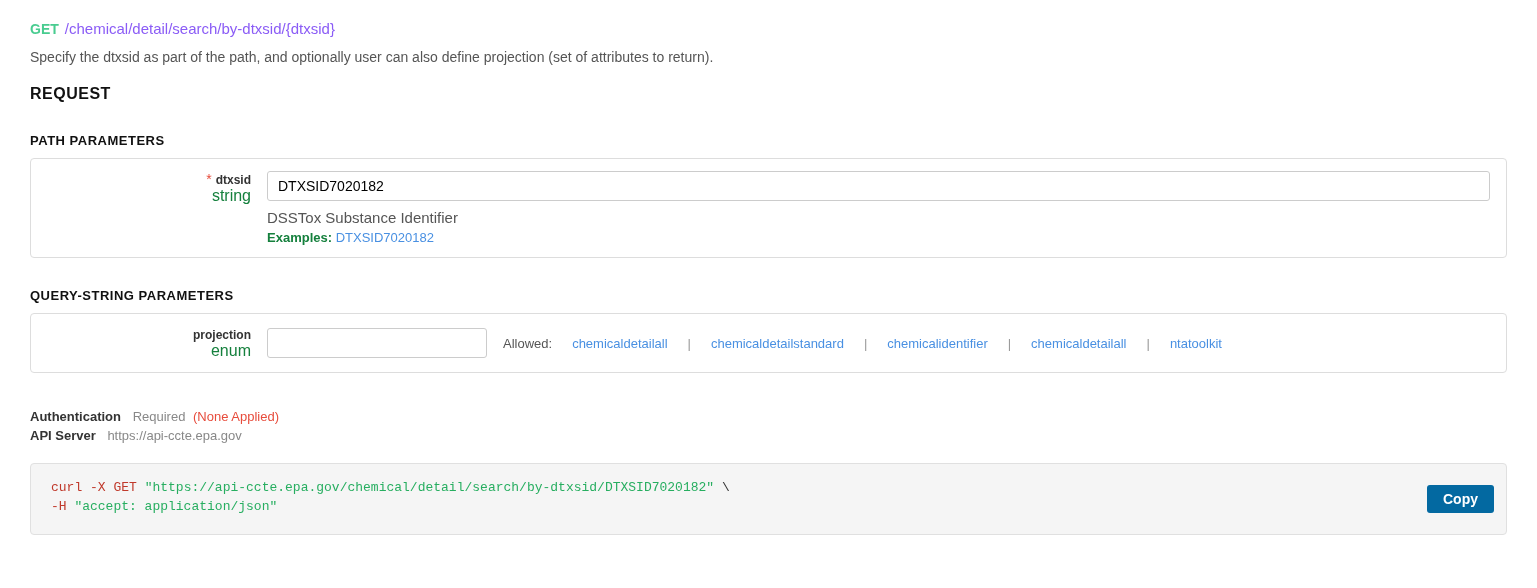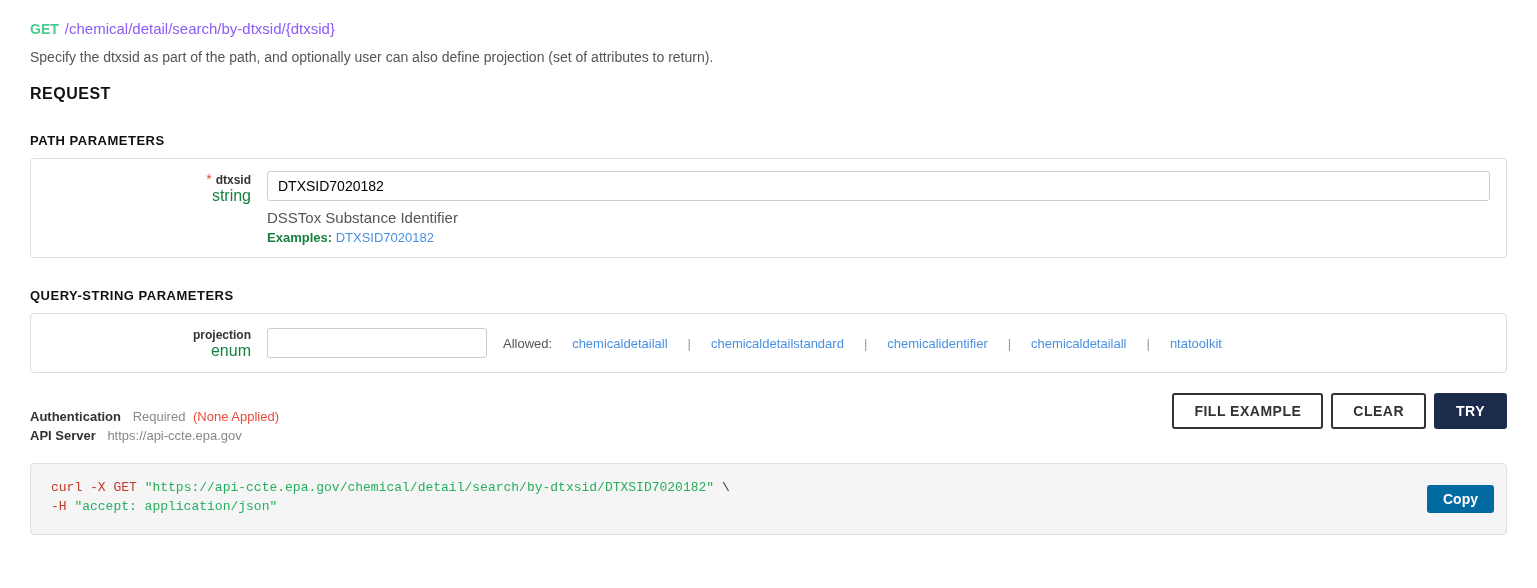--- a/index.html
+++ b/index.html
@@ -341,25 +341,20 @@
       <div class="api-server-line">
         <span class="auth-label">Authentication</span>
         <span class="auth-required">Required</span>
         <span class="auth-none">(None Applied)</span>
       </div>
       <div class="api-server-line">
         <span class="api-server-label">API Server</span>
         <span class="api-server-value">https://api-ccte.epa.gov</span>
       </div>
     </div>
-    <div class="action-buttons">
-      <button class="btn">FILL EXAMPLE</button>
-      <button class="btn">CLEAR</button>
-      <button class="btn btn-try">TRY</button>
-    </div>
   </div>
 
   <div class="code-block">
     <div class="code-line">
       <span class="code-curl">curl -X GET </span><span class="code-url">"https://api-ccte.epa.gov/chemical/detail/search/by-dtxsid/DTXSID7020182"</span><span class="code-plain"> \</span>
     </div>
     <div class="code-line">
       <span class="code-flag">  -H </span><span class="code-header">"accept: application/json"</span>
     </div>
     <button class="copy-btn">Copy</button>

